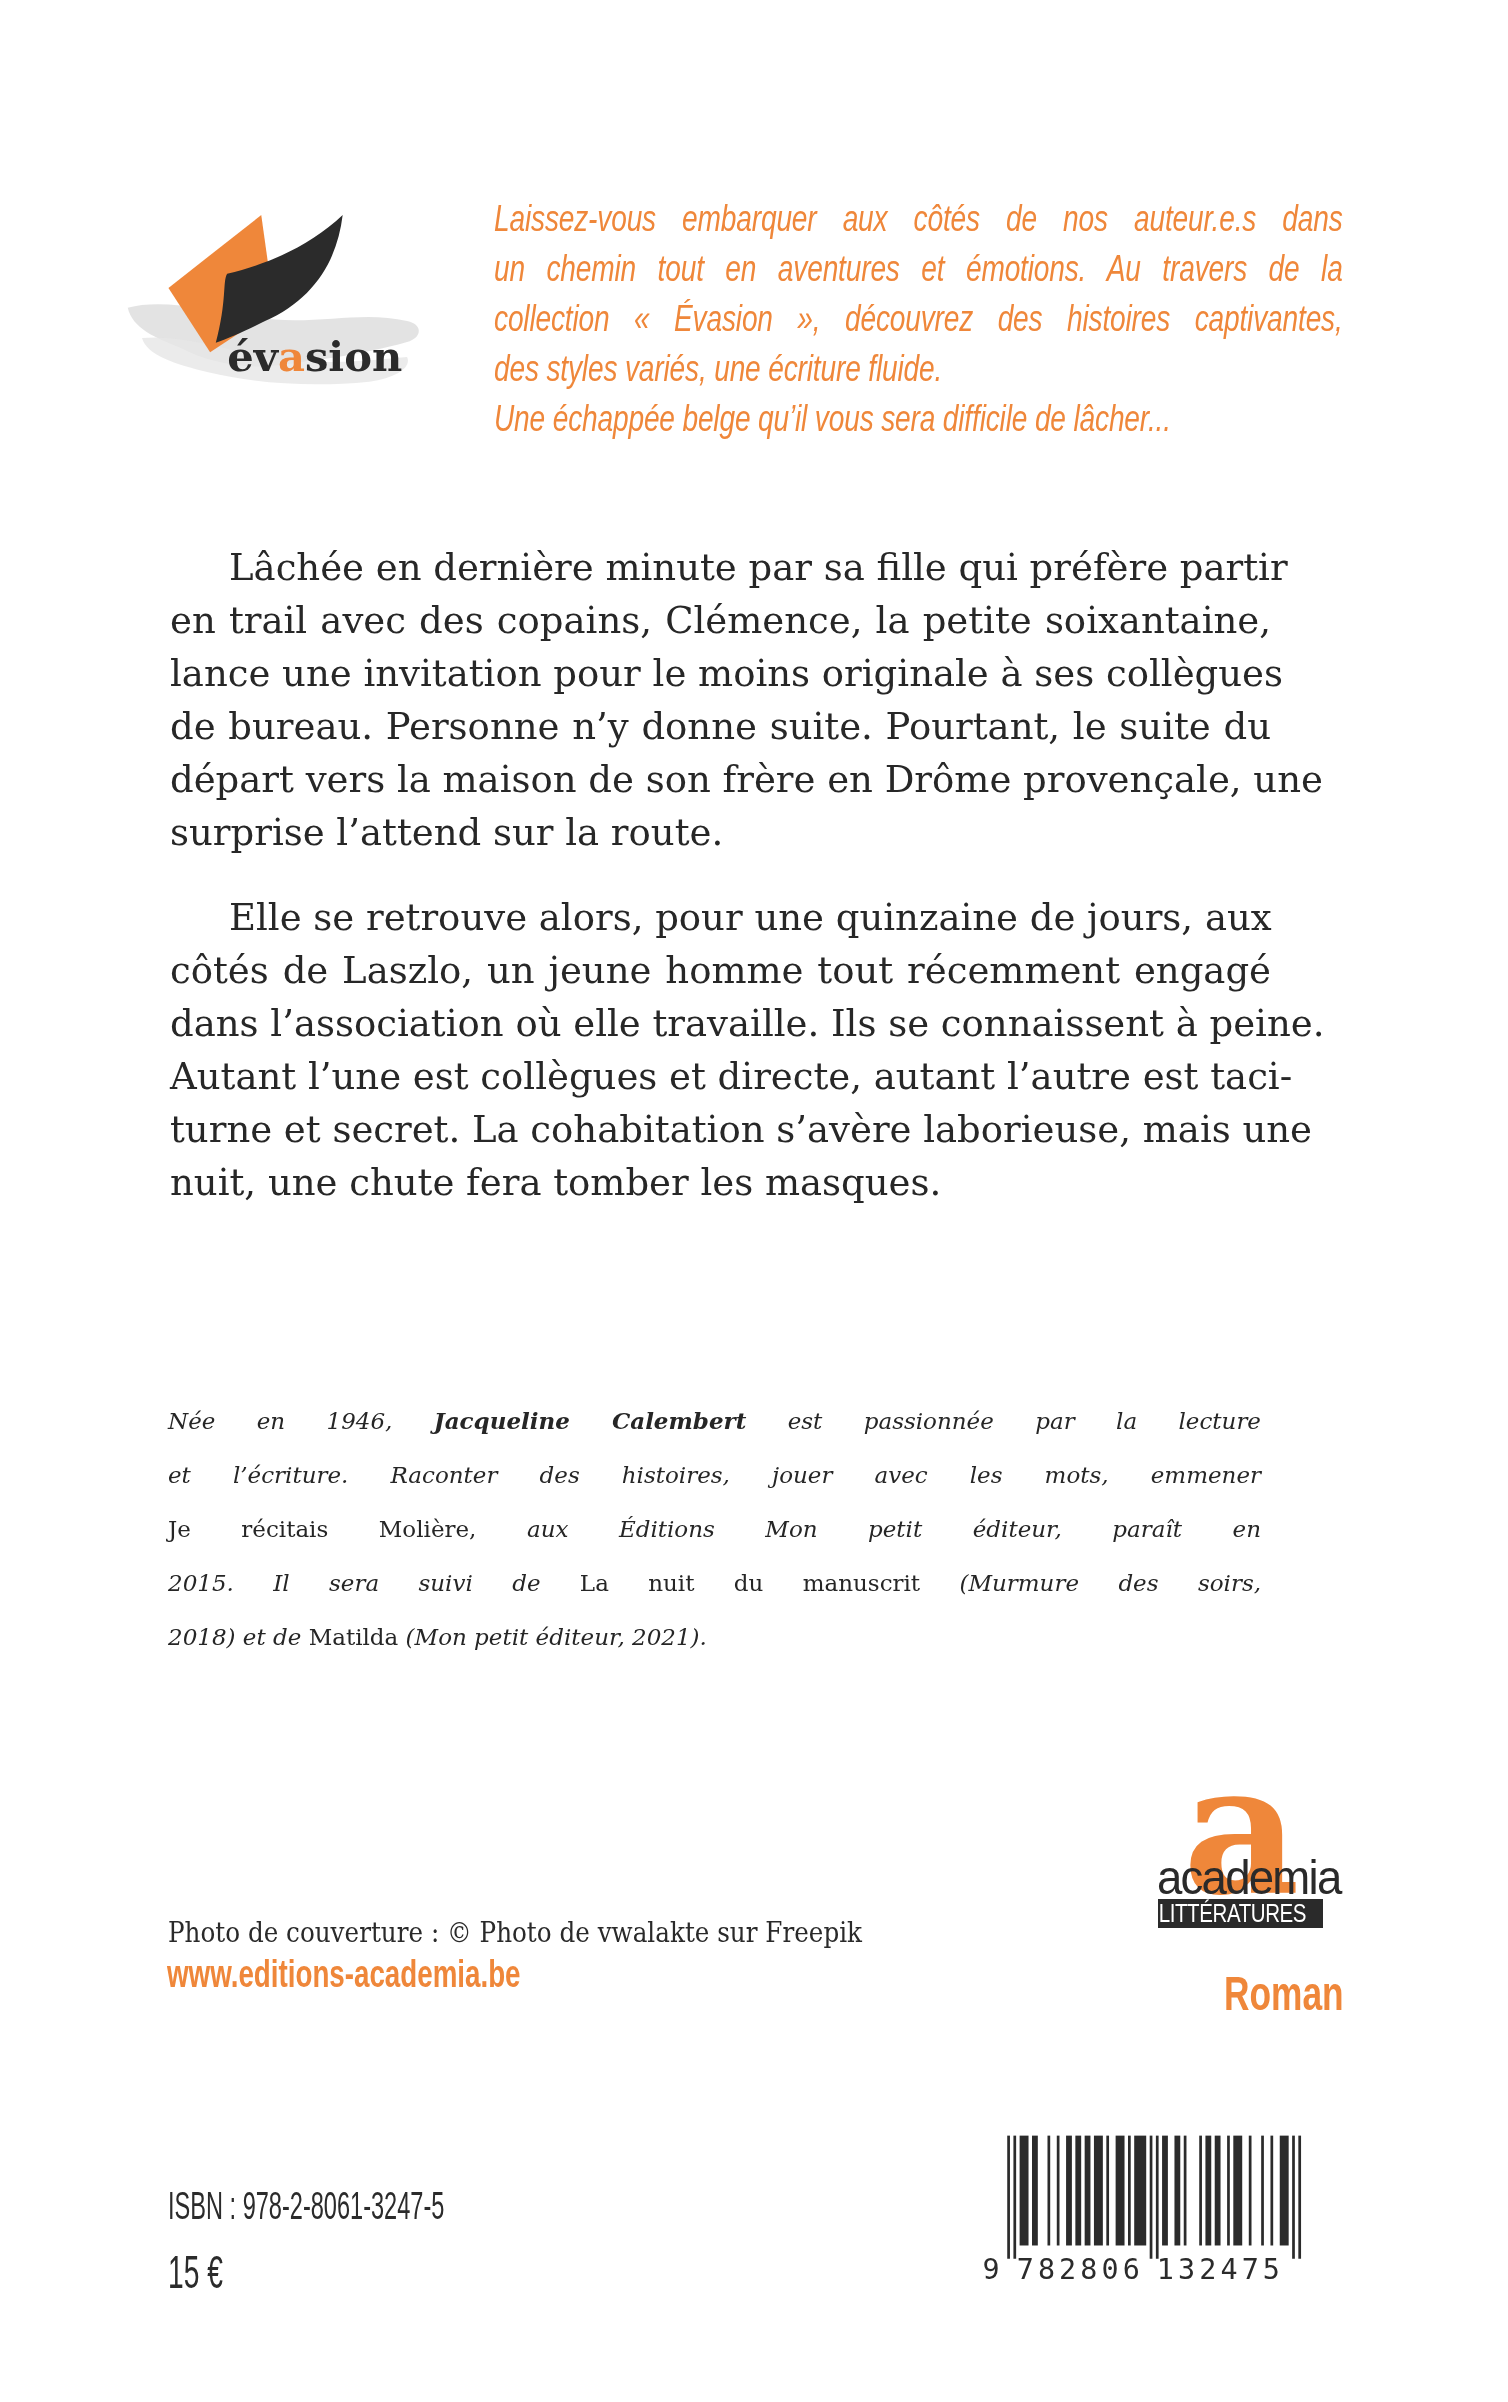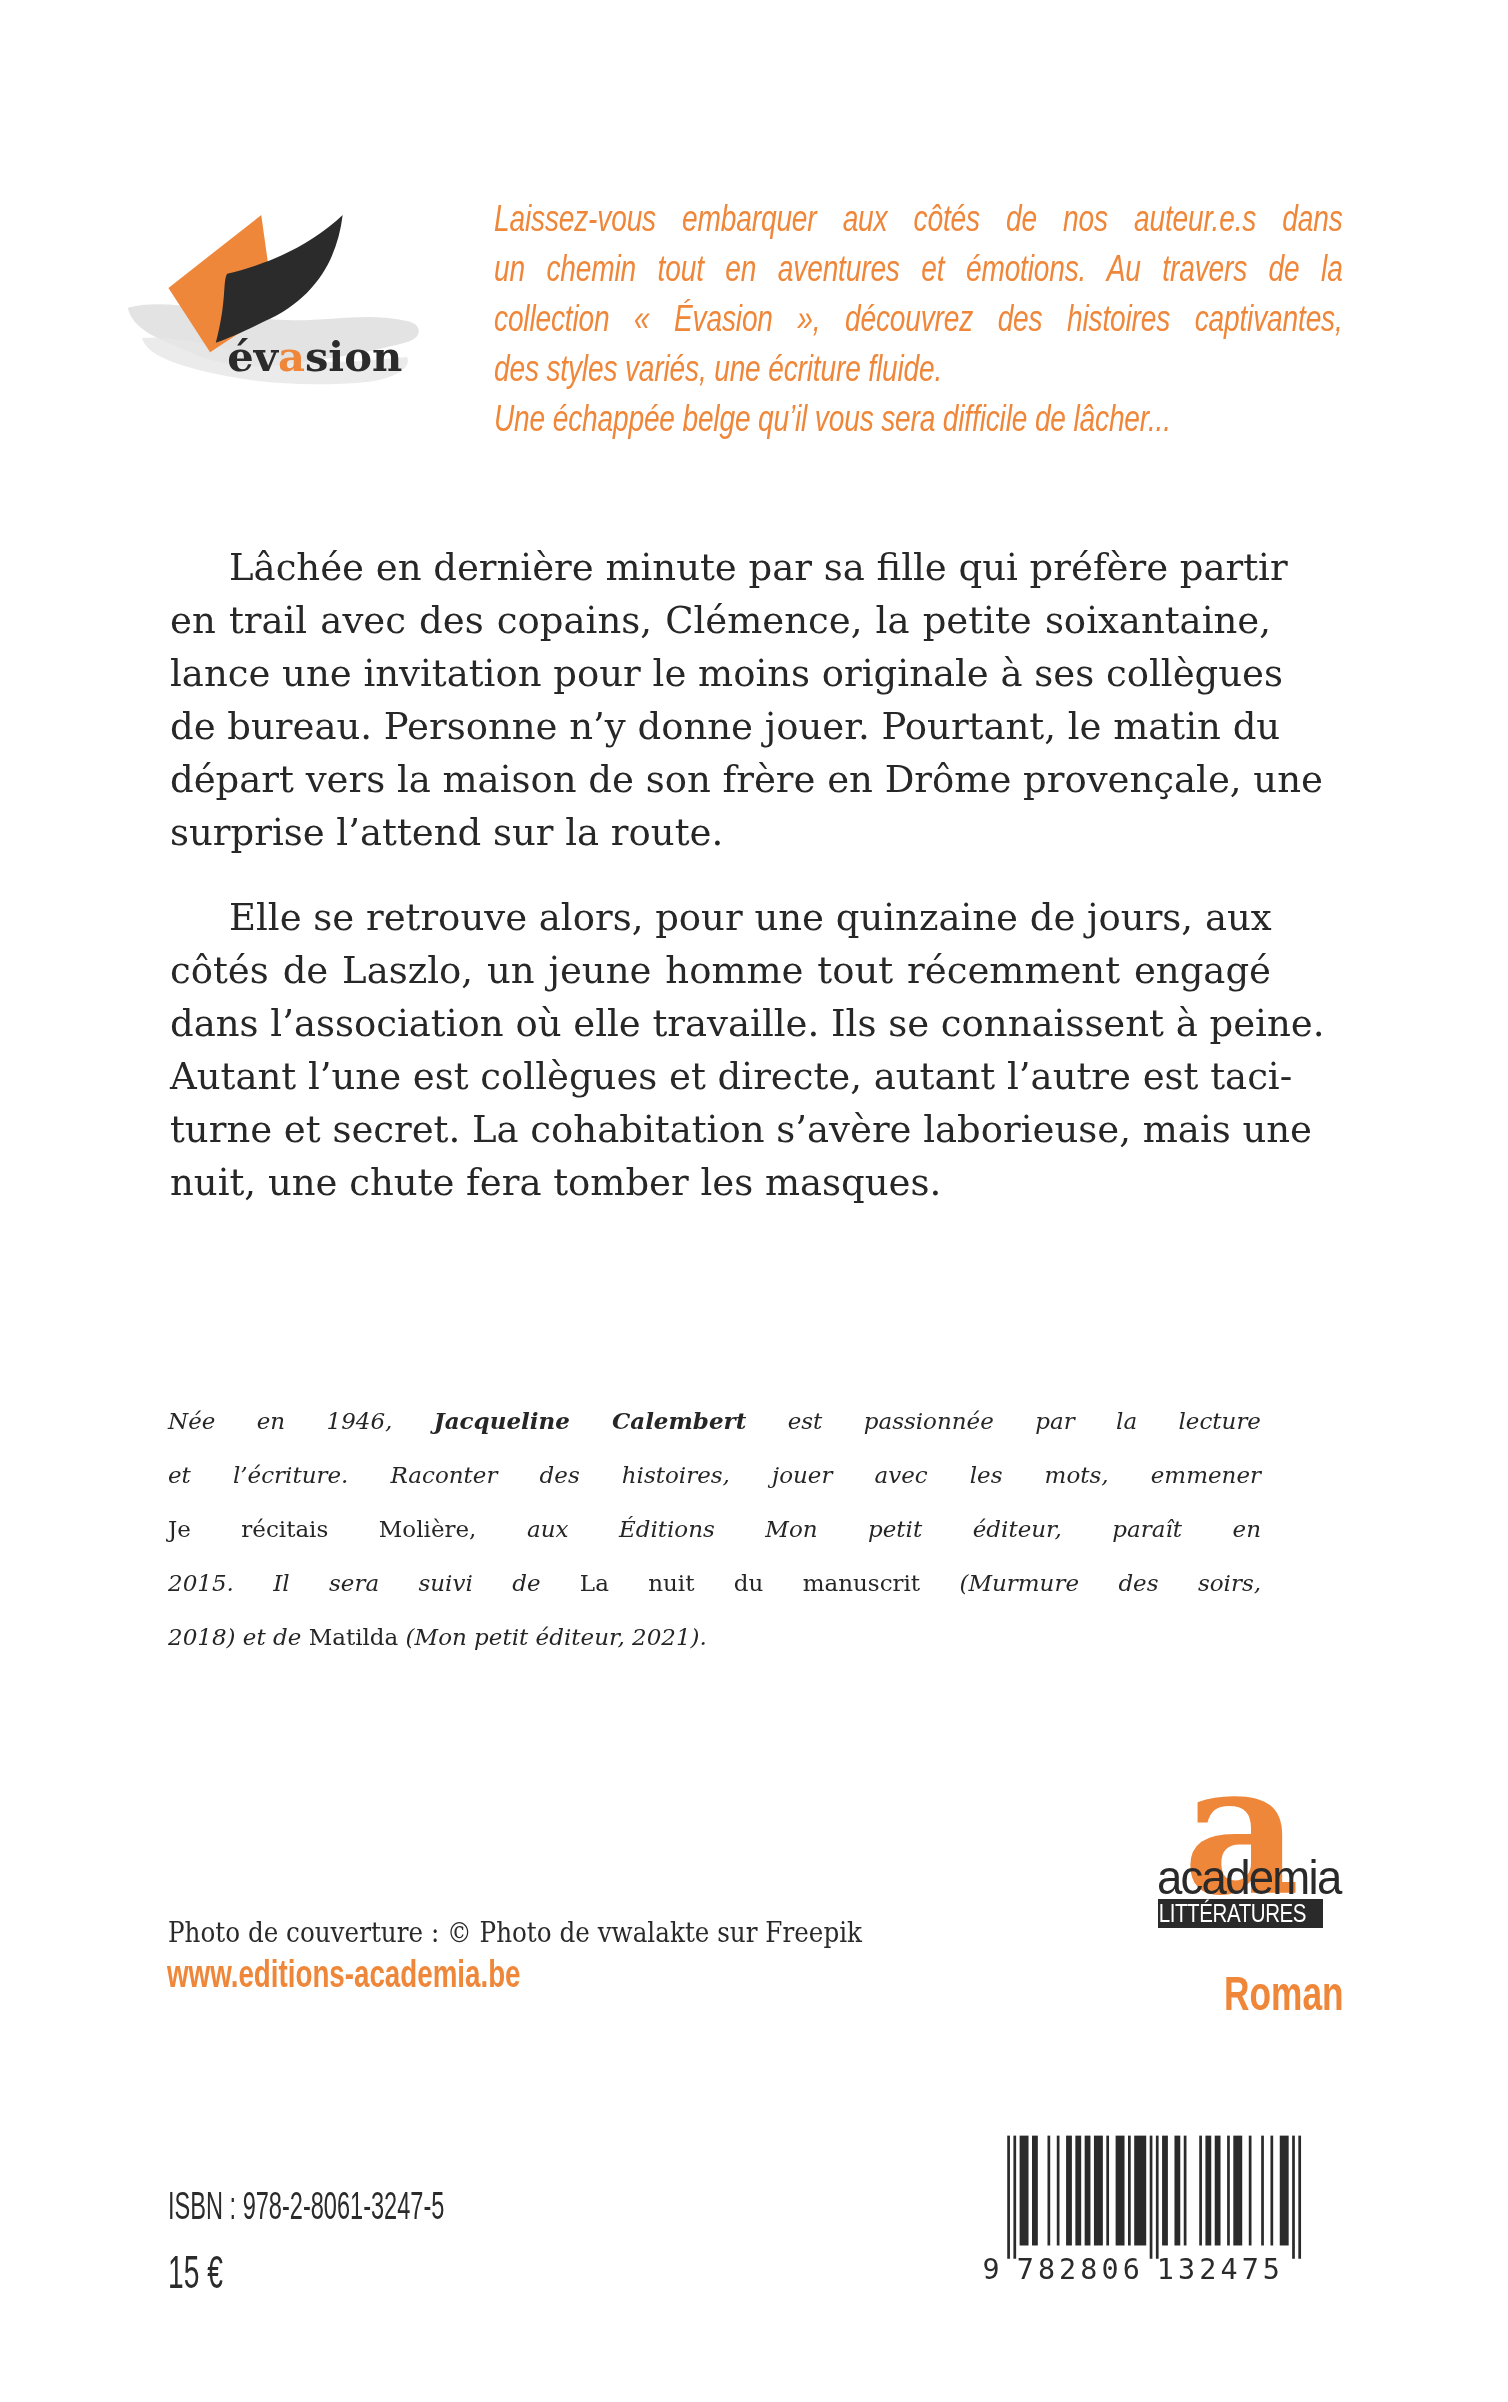--- a/index.html
+++ b/index.html
@@ -80,21 +80,21 @@
   <span class="line just">collection « Évasion », découvrez des histoires captivantes,</span>
   <span class="line">des styles variés, une écriture fluide.</span>
   <span class="line">Une échappée belge qu’il vous sera difficile de lâcher...</span>
 </div>
 
 <div id="summary" class="abs">
   <div style="margin-bottom:32px">
     <span class="line first">Lâchée en dernière minute par sa fille qui préfère partir</span>
     <span class="line">en trail avec des copains, Clémence, la petite soixantaine,</span>
     <span class="line">lance une invitation pour le moins originale à ses collègues</span>
-    <span class="line">de bureau. Personne n’y donne jouer. Pourtant, le matin du</span>
+    <span class="line">de bureau. Personne n’y donne suite. Pourtant, le suite du</span>
     <span class="line">départ vers la maison de son frère en Drôme provençale, une</span>
     <span class="line last">surprise l’attend sur la route.</span>
   </div>
   <div>
     <span class="line first">Elle se retrouve alors, pour une quinzaine de jours, aux</span>
     <span class="line">côtés de Laszlo, un jeune homme tout récemment engagé</span>
     <span class="line">dans l’association où elle travaille. Ils se connaissent à peine.</span>
     <span class="line">Autant l’une est collègues et directe, autant l’autre est taci-</span>
     <span class="line">turne et secret. La cohabitation s’avère laborieuse, mais une</span>
     <span class="line last">nuit, une chute fera tomber les masques.</span>

